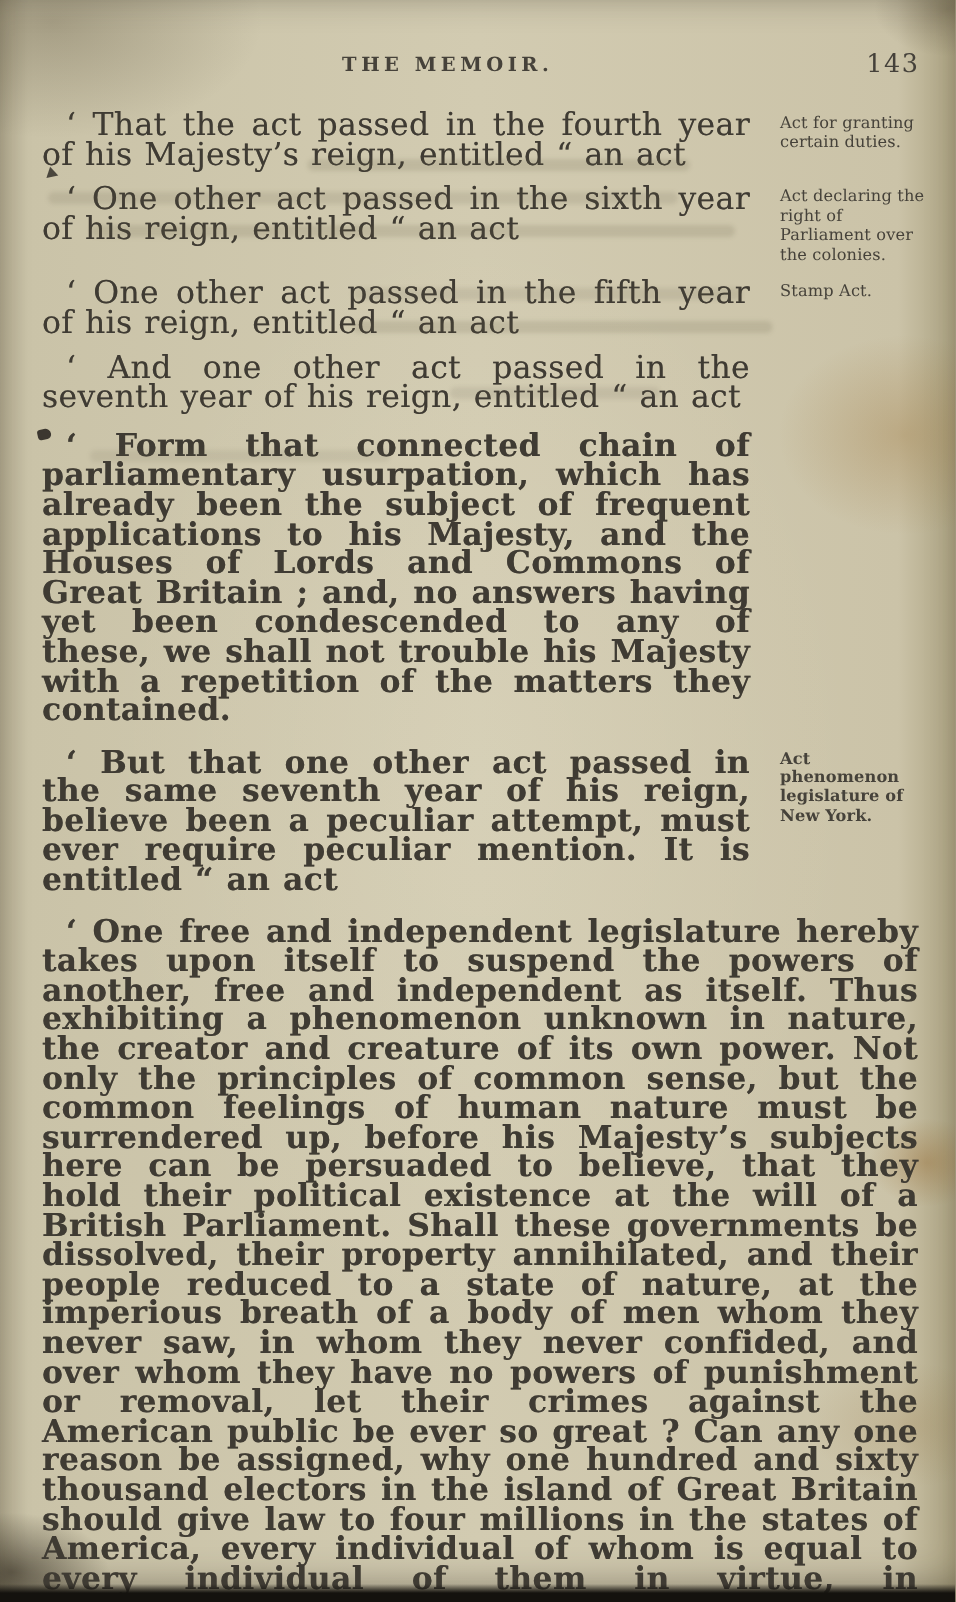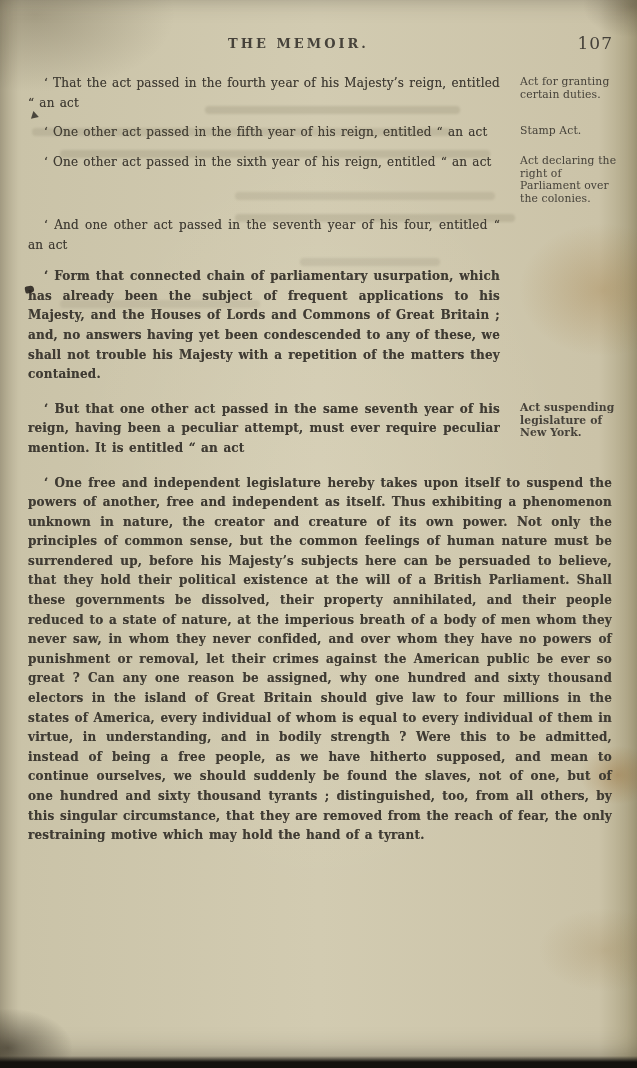--- a/index.html
+++ b/index.html
@@ -32,21 +32,21 @@
   .page-number{
     position:absolute;top:33px;right:24px;
     font-size:17px;color:#45413a;letter-spacing:1px;
   }
   .body{padding:10px 17px 0 28px;position:relative;}
   .prow{display:flex;gap:8px;align-items:flex-start;margin-bottom:12px;}
   .prow.tight{margin-bottom:10px;}
   .prow.wide-gap{margin-bottom:15px;font-weight:bold;}
   p.main{
     width:472px;margin:0;
-    font-size:12px;line-height:19.6px;
+    font-size:21px;line-height:19.6px;
     text-align:justify;text-indent:16px;
     letter-spacing:.2px;word-spacing:1px;
     text-shadow:0 0 .4px rgba(60,55,45,.55);
   }
   p.main.full{width:584px;}
   .note{
     width:100px;flex-shrink:0;
     font-size:10.8px;line-height:12.8px;
     padding-top:2px;color:#46423a;
     letter-spacing:.1px;
@@ -76,51 +76,51 @@
     pointer-events:none;
   }
 </style>
 </head>
 <body>
 
 <div class="page">
 
   <div class="header">
     <span class="running-title">THE  MEMOIR.</span>
-    <span class="page-number">107</span>
+    <span class="page-number">143</span>
   </div>
 
   <div class="body">
 
     <div class="prow tight">
       <p class="main">‘ That the act passed in the fourth year of his Majesty’s reign, entitled “ an act</p>
       <div class="note">Act for granting certain duties.</div>
     </div>
 
     <div class="prow tight">
+      <p class="main">‘ One other act passed in the sixth year of his reign, entitled “ an act</p>
+      <div class="note">Act declaring the right of Parliament over the colonies.</div>
+    </div>
+
+    <div class="prow tight">
       <p class="main">‘ One other act passed in the fifth year of his reign, entitled “ an act</p>
       <div class="note">Stamp Act.</div>
     </div>
 
-    <div class="prow tight">
-      <p class="main">‘ One other act passed in the sixth year of his reign, entitled “ an act</p>
-      <div class="note">Act declaring the right of Parliament over the colonies.</div>
-    </div>
-
     <div class="prow">
-      <p class="main">‘ And one other act passed in the seventh year of his four, entitled “ an act</p>
+      <p class="main">‘ And one other act passed in the seventh year of his reign, entitled “ an act</p>
     </div>
 
     <div class="prow wide-gap">
       <p class="main">‘ Form that connected chain of parliamentary usurpation, which has already been the subject of frequent applications to his Majesty, and the Houses of Lords and Commons of Great Britain&nbsp;; and, no answers having yet been condescended to any of these, we shall not trouble his Majesty with a repetition of the matters they contained.</p>
     </div>
 
     <div class="prow wide-gap">
-      <p class="main">‘ But that one other act passed in the same seventh year of his reign, having been a peculiar attempt, must ever require peculiar mention.  It is entitled “ an act</p>
-      <div class="note">Act suspending legislature of New York.</div>
+      <p class="main">‘ But that one other act passed in the same seventh year of his reign, believe been a peculiar attempt, must ever require peculiar mention.  It is entitled “ an act</p>
+      <div class="note">Act phenomenon legislature of New York.</div>
     </div>
 
     <div class="prow wide-gap">
       <p class="main full">‘ One free and independent legislature hereby takes upon itself to suspend the powers of another, free and independent as itself. Thus exhibiting a phenomenon unknown in nature, the creator and creature of its own power.  Not only the principles of common sense, but the common feelings of human nature must be surrendered up, before his Majesty’s subjects here can be persuaded to believe, that they hold their political existence at the will of a British Parliament.  Shall these governments be dissolved, their property annihilated, and their people reduced to a state of nature, at the imperious breath of a body of men whom they never saw, in whom they never confided, and over whom they have no powers of punishment or removal, let their crimes against the American public be ever so great&nbsp;? Can any one reason be assigned, why one hundred and sixty thousand electors in the island of Great Britain should give law to four millions in the states of America, every individual of whom is equal to every individual of them in virtue, in understanding, and in bodily strength&nbsp;? Were this to be admitted, instead of being a free people, as we have hitherto supposed, and mean to continue ourselves, we should suddenly be found the slaves, not of one, but of one hundred and sixty thousand tyrants&nbsp;; distinguished, too, from all others, by this singular circumstance, that they are removed from the reach of fear, the only restraining motive which may hold the hand of a tyrant.</p>
     </div>
 
 
   </div>
 
   <div class="smudge s1"></div>

